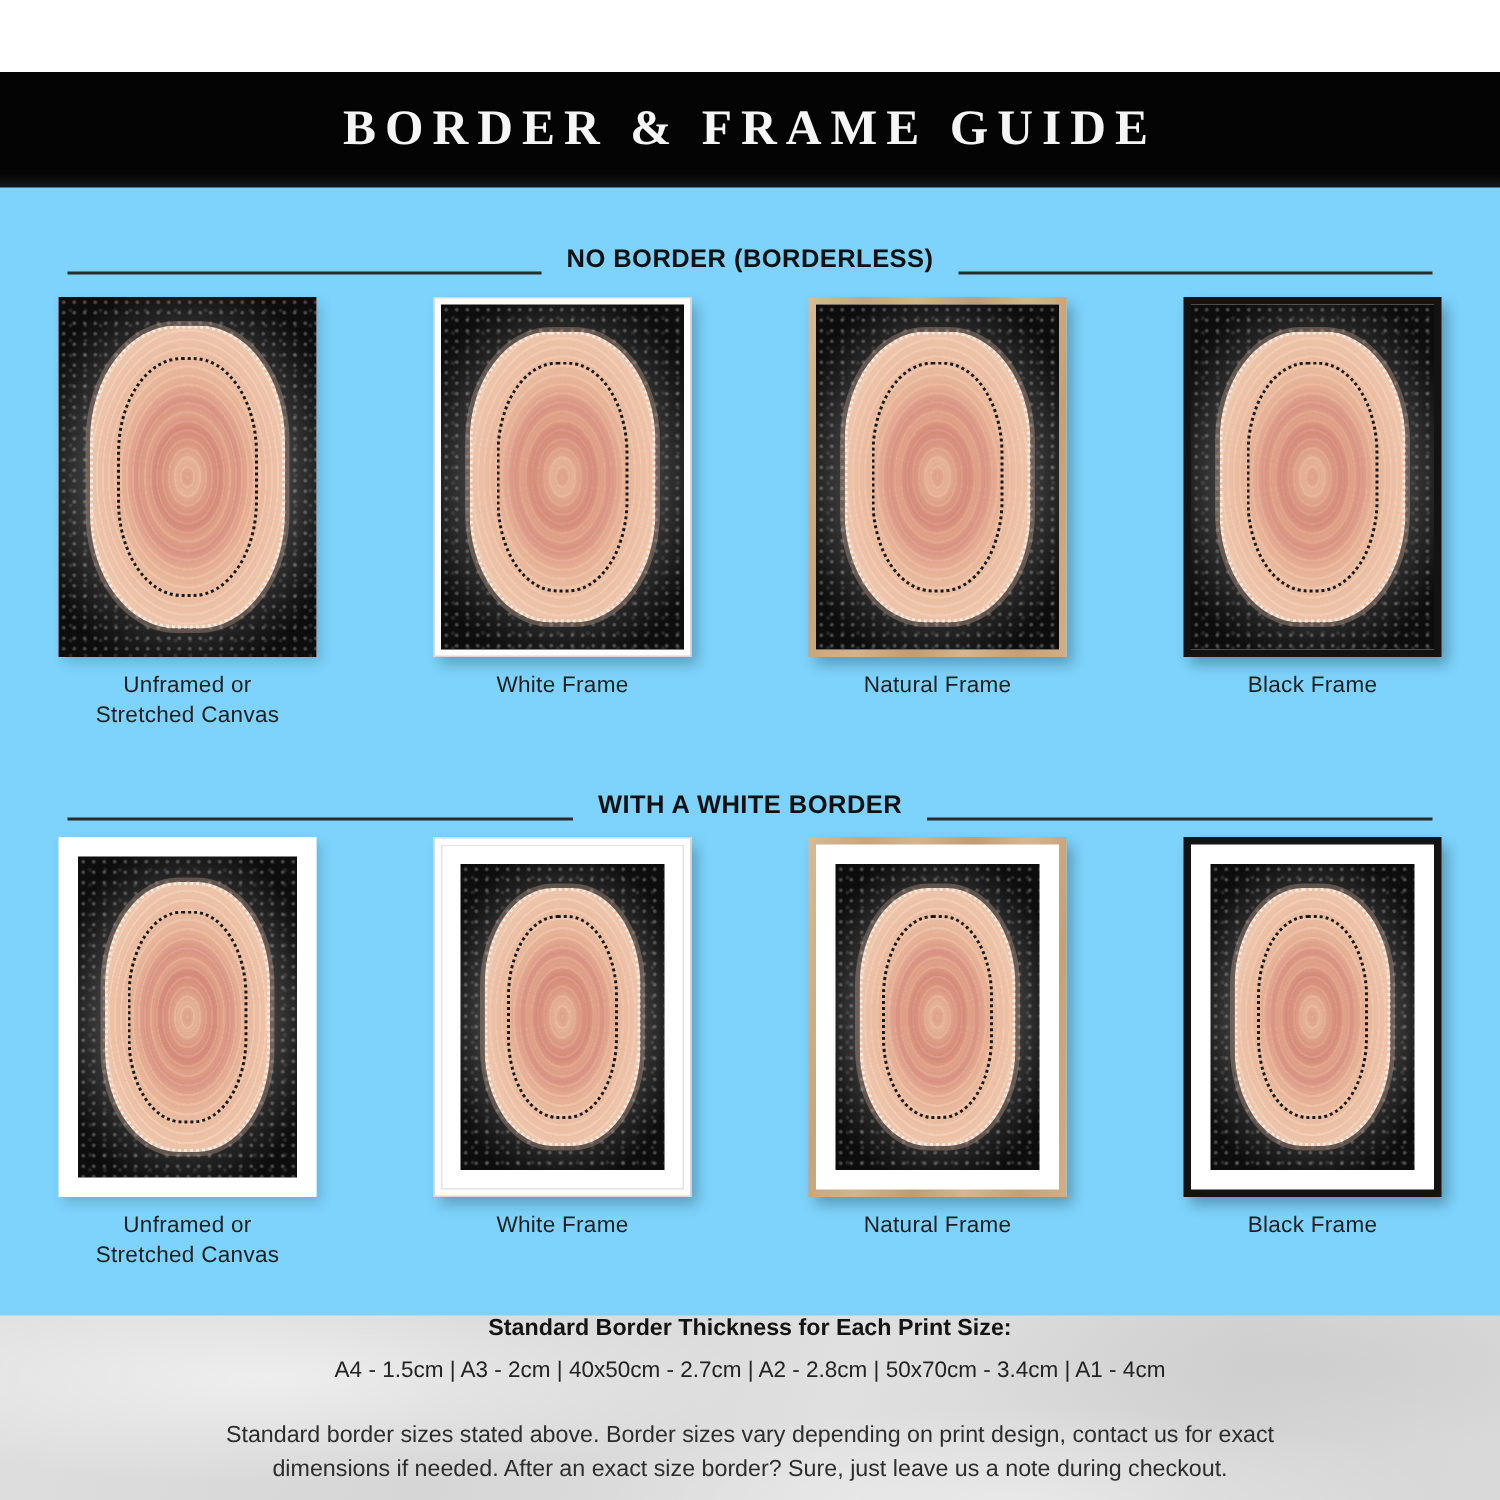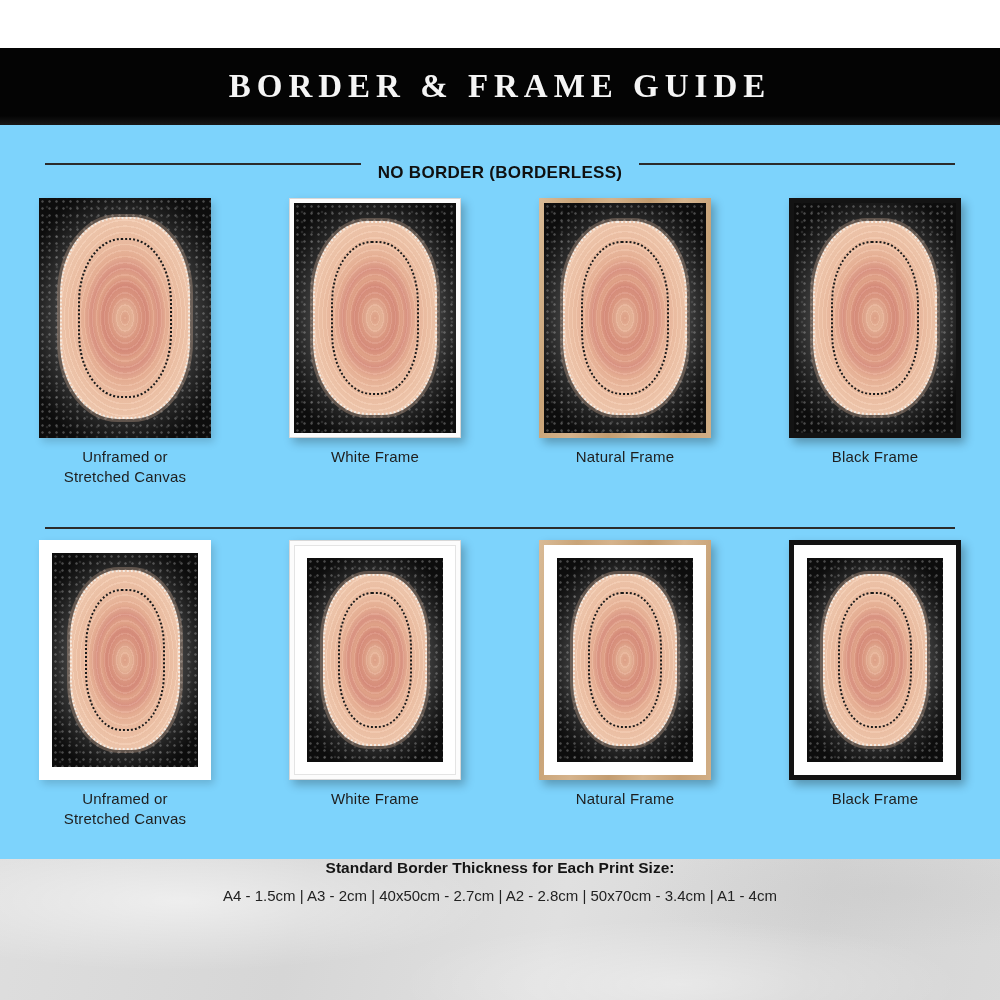--- a/index.html
+++ b/index.html
@@ -6,21 +6,21 @@
   .page{position:relative;width:1000px;height:1000px;overflow:hidden;
         font-family:"Liberation Sans",sans-serif;color:#1f1f1f;background:#7dd3fc;margin-top:48px;}
 
   
   .header{height:77px;display:flex;align-items:center;justify-content:center;
           background:linear-gradient(#040404 88%,#181818 100%);}
   .header-title{font-family:"Liberation Serif",serif;font-weight:700;
                 font-size:33px;letter-spacing:6px;color:#f5f5f5;}
 
   
-  .section-head{width:910px;margin:0 auto;display:flex;align-items:flex-start;}
+  .section-head{width:910px;margin:0 auto;display:flex;align-items:flex-end;}
   .section-head .rule{flex:1;height:2px;background:#2b2b2b;}
   .section-title{margin:0 17px;font-size:17px;font-weight:700;letter-spacing:.3px;
                  color:#101010;white-space:nowrap;}
   .sh1{margin-top:38px;}
   .sh2{margin-top:40px;}
 
   
   .row{display:grid;grid-template-columns:repeat(4,250px);width:891px;}
   .row1{margin-top:15px;}
   .row2{margin-top:11px;}
@@ -138,20 +138,21 @@
           </div>
         </div>
       </div>
       <div class="caption">Black Frame</div>
     </div>
 
   </div>
 
   <div class="section-head sh2">
     <div class="rule"></div>
+    <div class="section-title">WITH A WHITE BORDER</div>
     <div class="rule"></div>
   </div>
 
   <div class="row row2">
 
     <div class="cell">
       <div class="frame f-unframed">
         <div class="print bordered">
           <div class="art">
             <div class="oval">
@@ -201,15 +202,16 @@
         </div>
       </div>
       <div class="caption">Black Frame</div>
     </div>
 
   </div>
 
   <div class="footer">
     <div class="footer-heading">Standard Border Thickness for Each Print Size:</div>
     <div class="size-line">A4 - 1.5cm | A3 - 2cm | 40x50cm - 2.7cm | A2 - 2.8cm | 50x70cm - 3.4cm | A1 - 4cm</div>
+    <div class="footer-note">Standard border sizes stated above. Border sizes vary depending on print design, contact us for exact dimensions if needed. After an exact size border? Sure, just leave us a note during checkout.</div>
   </div>
 
 </div>
 
 </body></html>

